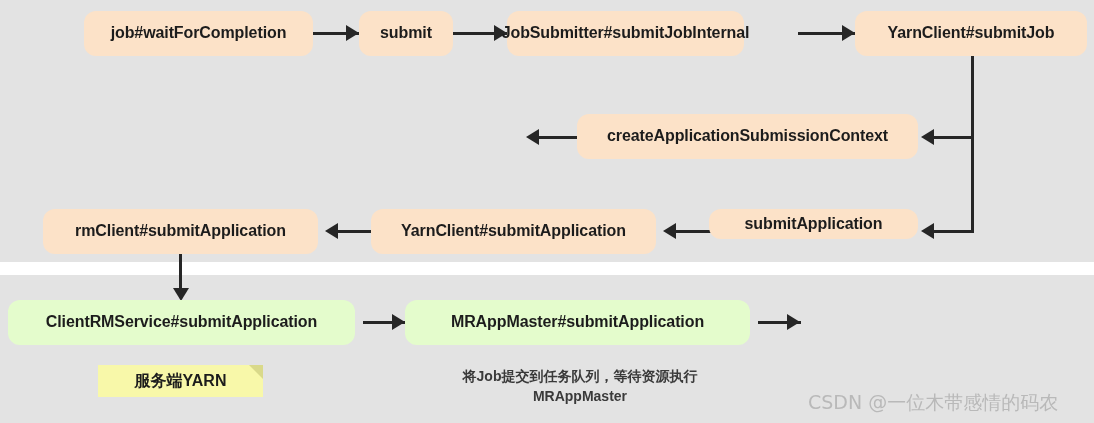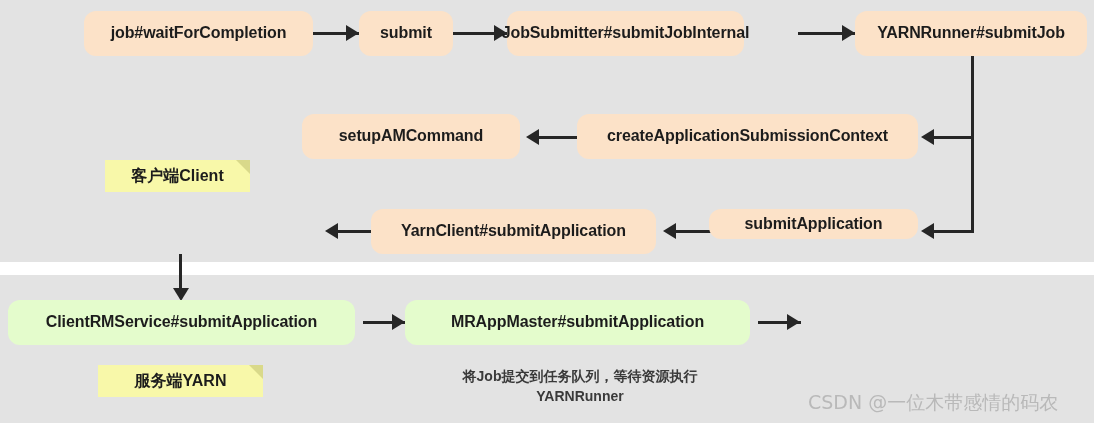--- a/index.html
+++ b/index.html
@@ -126,42 +126,38 @@
   <div class="node client" style="left:359px;top:11px;width:94px;height:45px;font-size:16px;">submit</div>
 
   <div class="hline" style="left:453px;top:32px;width:54px;"></div>
   <div class="arrow-right" style="left:494px;top:25px;"></div>
 
   <div class="node client" style="left:507px;top:11px;width:237px;height:45px;font-size:16px;">JobSubmitter#submitJobInternal</div>
 
   <div class="hline" style="left:798px;top:32px;width:57px;"></div>
   <div class="arrow-right" style="left:842px;top:25px;"></div>
 
-  <div class="node client" style="left:855px;top:11px;width:232px;height:45px;font-size:16px;">YARNRunner#submitJob</div>
+  <div class="node client" style="left:855px;top:11px;width:232px;height:45px;font-size:16px;">YarnClient#submitJob</div>
 
   <div class="vline" style="left:971px;top:56px;height:177px;"></div>
 
   <div class="hline" style="left:928px;top:136px;width:45px;"></div>
   <div class="arrow-left" style="left:921px;top:129px;"></div>
 
   <div class="hline" style="left:928px;top:230px;width:45px;"></div>
   <div class="arrow-left" style="left:921px;top:223px;"></div>
 
-  <div class="node client" style="left:302px;top:114px;width:218px;height:45px;font-size:16px;">setupAMCommand</div>
 
   <div class="hline" style="left:533px;top:136px;width:44px;"></div>
   <div class="arrow-left" style="left:526px;top:129px;"></div>
 
   <div class="node client" style="left:577px;top:114px;width:341px;height:45px;font-size:16px;text-align:right;">createApplicationSubmissionContext</div>
 
-  <div class="note" style="left:105px;top:160px;width:145px;height:32px;font-size:16px;">
-    <span>客户端Client</span>
-    <span class="fold"></span>
-  </div>
 
+  <div class="node client" style="left:43px;top:209px;width:275px;height:45px;font-size:16px;">rmClient#submitApplication</div>
 
   <div class="hline" style="left:332px;top:230px;width:44px;"></div>
   <div class="arrow-left" style="left:325px;top:223px;"></div>
 
   <div class="node client" style="left:371px;top:209px;width:285px;height:45px;font-size:16px;">YarnClient#submitApplication</div>
 
   <div class="hline" style="left:670px;top:230px;width:44px;"></div>
   <div class="arrow-left" style="left:663px;top:223px;"></div>
 
   <div class="node client" style="left:709px;top:209px;width:209px;height:30px;font-size:16px;">submitApplication</div>
@@ -180,18 +176,18 @@
   <div class="arrow-right" style="left:787px;top:314px;"></div>
 
 
   <div class="note" style="left:98px;top:365px;width:165px;height:32px;font-size:16px;">
     <span>服务端YARN</span>
     <span class="fold"></span>
   </div>
 
   <div class="caption" style="left:420px;top:366px;width:320px;">
     <div>将Job提交到任务队列，等待资源执行</div>
-    <div>YARNRunner</div>
+    <div>MRAppMaster</div>
   </div>
 
   <div class="watermark" style="left:808px;top:390px;">CSDN @一位木带感情的码农</div>
 
 </div>
 
 </body></html>

